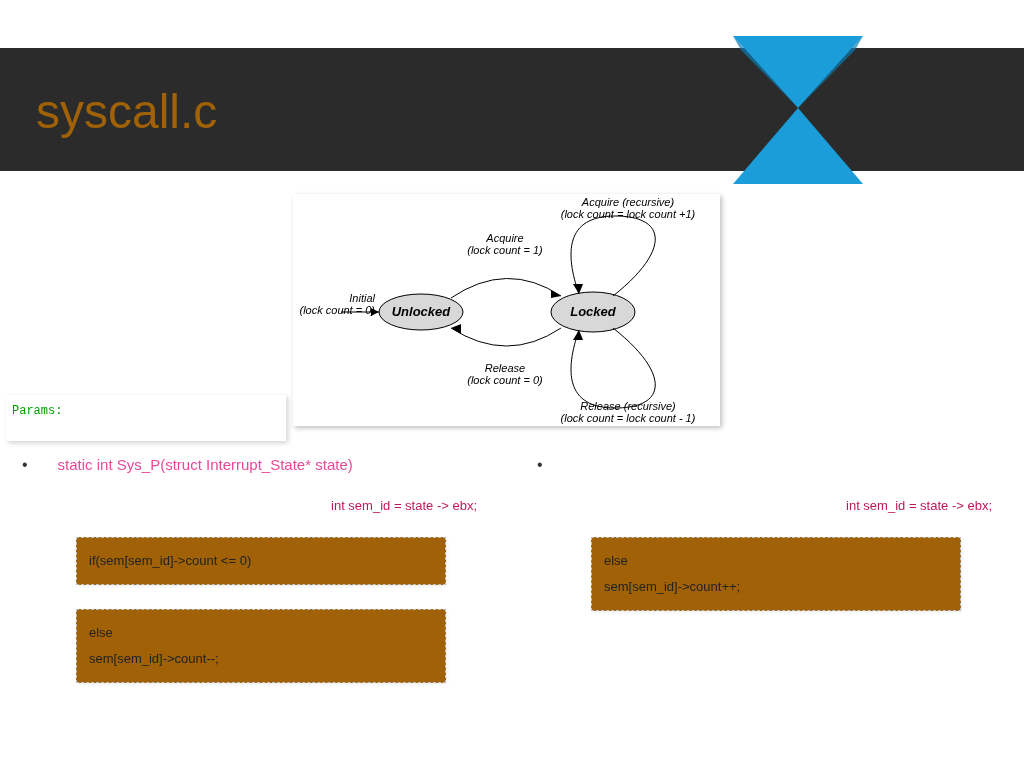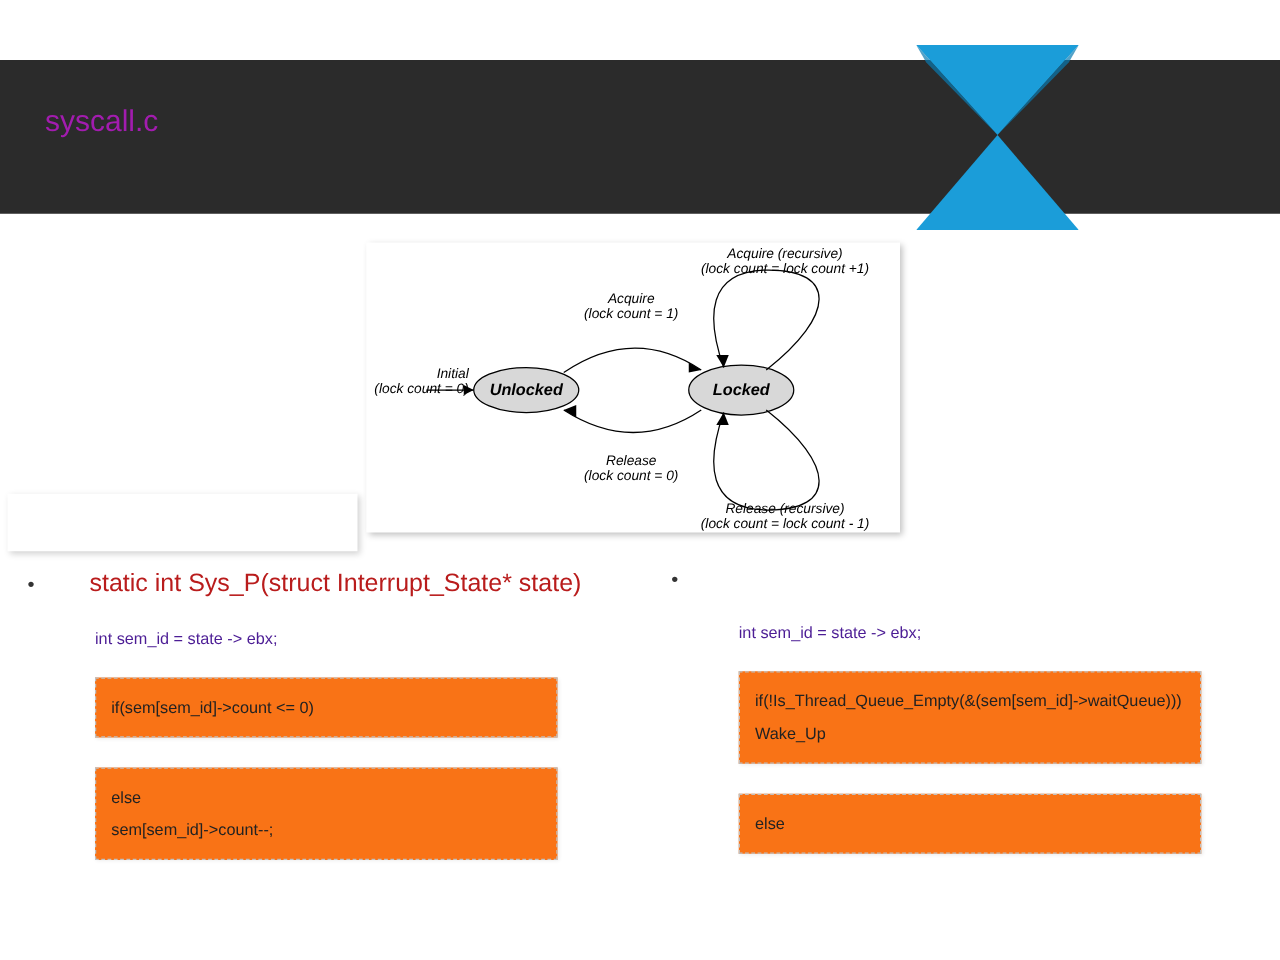--- a/index.html
+++ b/index.html
@@ -16,22 +16,22 @@
     top: 48px;
     left: 0;
     width: 1024px;
     height: 123px;
     background: #2b2b2b;
   }
   .title {
     position: absolute;
     top: 84px;
     left: 36px;
-    color: #a21caf;
-    font-size: 24px;
+    color: #a16207;
+    font-size: 48px;
     font-weight: 400;
   }
   .ribbon-container {
     position: absolute;
     top: 36px;
     left: 733px;
     width: 130px;
     height: 148px;
   }
   .diagram-card {
@@ -72,41 +72,41 @@
     display: flex;
     align-items: baseline;
     gap: 30px;
     margin-bottom: 24px;
   }
   .bullet {
     font-size: 16px;
     color: #333;
   }
   .func-sig {
-    font-size: 20px;
-    color: #b91c1c;
-    margin-left: 14px;
+    font-size: 15px;
+    color: #ec4899;
   }
   .inline-code {
     margin-left: 54px;
     font-size: 13px;
-    color: #4c1d95;
+    color: #be185d;
     margin-bottom: 24px;
+    text-align: right;
   }
   .code-box {
     margin-left: 54px;
     width: 370px;
     border: 1px dashed #c0c0c0;
     box-shadow: 1px 1px 3px rgba(0,0,0,0.08);
     padding: 10px 12px;
     font-size: 13px;
     color: #222;
     margin-bottom: 24px;
     line-height: 2;
-    background: #f97316;
+    background: #a16207;
   }
   
   .diag-svg { width: 427px; height: 232px; }
   .state-ellipse { fill: #d8d8d8; stroke: #000; stroke-width: 1; }
   .state-text { font-family: Arial; font-size: 13px; font-weight: bold; font-style: italic; fill: #000; text-anchor: middle; }
   .edge { fill: none; stroke: #000; stroke-width: 1; }
   .arrowhead { fill: #000; }
   .diag-label { font-family: Arial; font-size: 11px; font-style: italic; fill: #000; }
   .diag-label-r { text-anchor: end; }
   .diag-label-c { text-anchor: middle; }
@@ -157,20 +157,21 @@
     <text class="diag-label diag-label-c" x="212" y="178">Release</text>
     <text class="diag-label diag-label-c" x="212" y="190">(lock count = 0)</text>
     <text class="diag-label diag-label-c" x="335" y="12">Acquire (recursive)</text>
     <text class="diag-label diag-label-c" x="335" y="24">(lock count = lock count +1)</text>
     <text class="diag-label diag-label-c" x="335" y="216">Release (recursive)</text>
     <text class="diag-label diag-label-c" x="335" y="228">(lock count = lock count - 1)</text>
   </svg>
 </div>
 
 <div class="params-card">
+  <div>Params:</div>
 </div>
 
 <div class="columns">
   <div class="col">
     <div class="func-row">
       <span class="bullet">•</span>
       <span class="func-sig">static int Sys_P(struct Interrupt_State* state)</span>
     </div>
     <div class="inline-code">int sem_id = state -&gt; ebx;</div>
     <div class="code-box">
@@ -181,20 +182,17 @@
       <div>sem[sem_id]-&gt;count--;</div>
     </div>
   </div>
 
   <div class="col">
     <div class="func-row">
       <span class="bullet">•</span>
     </div>
     <div class="inline-code">int sem_id = state -&gt; ebx;</div>
     <div class="code-box">
-      <div>if(!Is_Thread_Queue_Empty(&amp;(sem[sem_id]-&gt;waitQueue)))</div>
-      <div>Wake_Up</div>
-    </div>
-    <div class="code-box">
       <div>else</div>
+      <div>sem[sem_id]-&gt;count++;</div>
     </div>
   </div>
 </div>
 
 </body></html>

